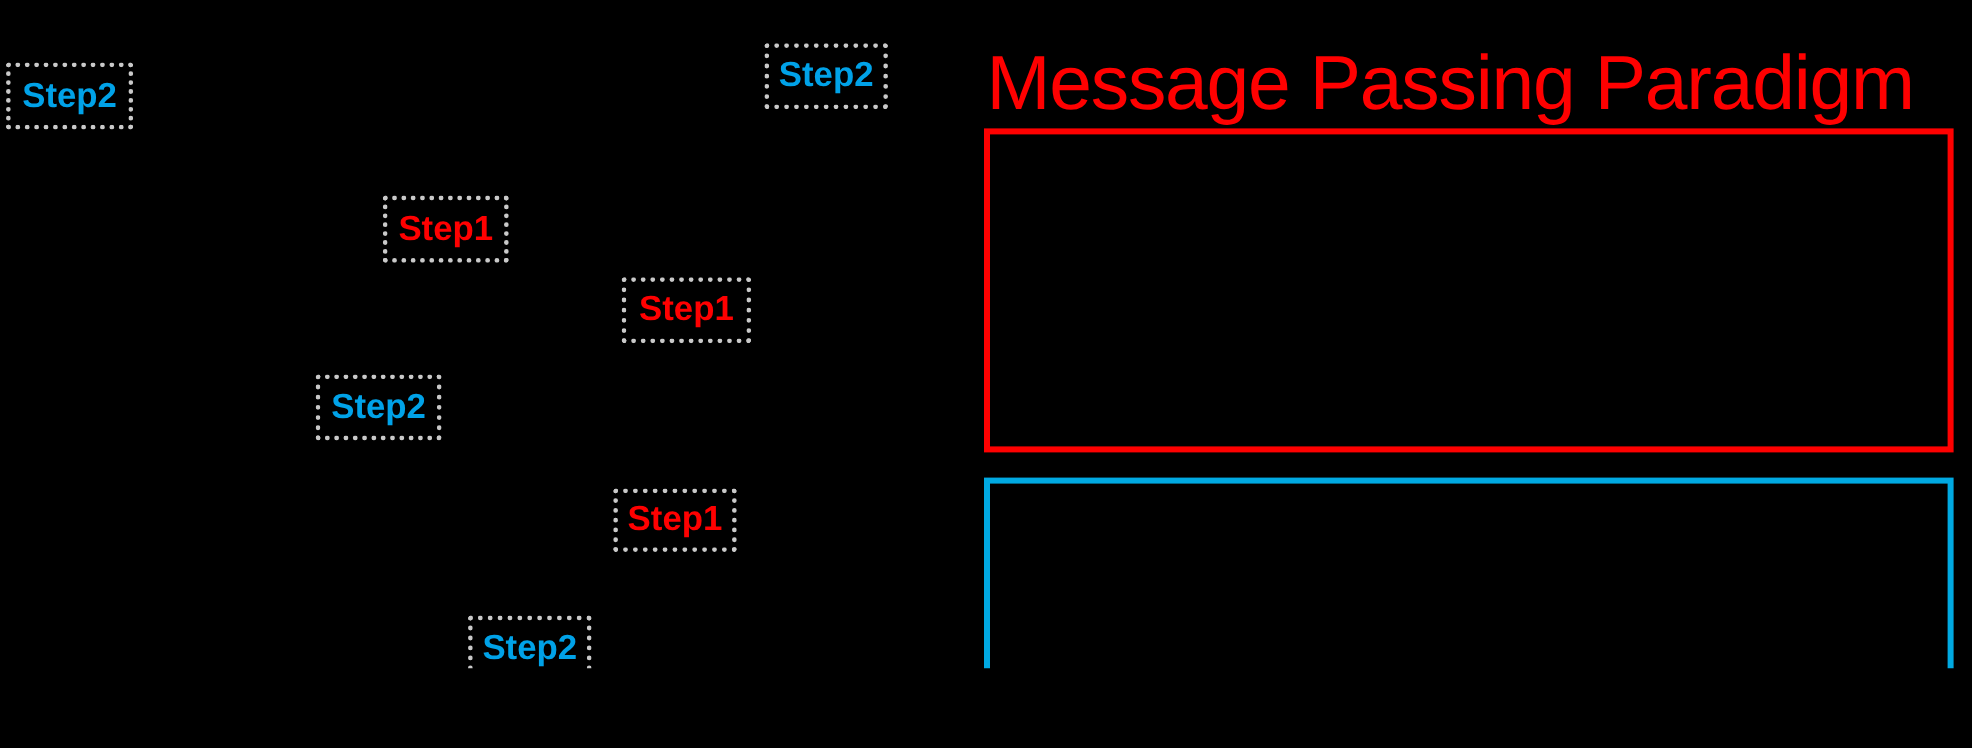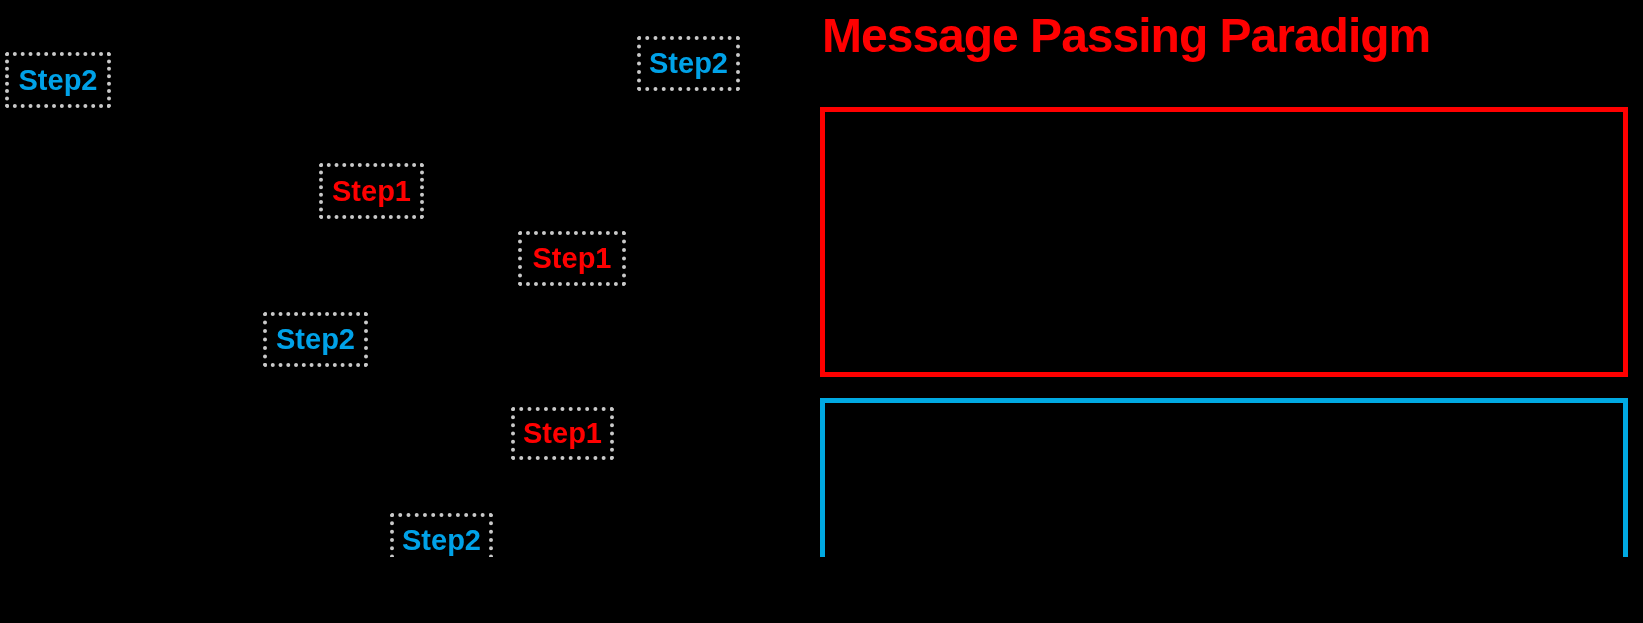--- a/index.html
+++ b/index.html
@@ -44,24 +44,24 @@
   .b2 { left: 637px; top: 36px;  width: 103px; height: 55px; }
   .b3 { left: 319px; top: 163px; width: 105px; height: 56px; }
   .b4 { left: 518px; top: 231px; width: 108px; height: 55px; }
   .b5 { left: 263px; top: 312px; width: 105px; height: 55px; }
   .b6 { left: 511px; top: 407px; width: 103px; height: 53px; }
   .b7 { left: 390px; top: 513px; width: 103px; height: 54px; }
 
   .slide-title {
     position: absolute;
     left: 822px;
-    top: 8px;
+    top: 32px;
     width: 800px;
-    font-size: 48px;
-    font-weight: bold;
+    font-size: 64px;
+    font-weight: normal;
     letter-spacing: -1px;
     color: var(--step1-red);
     white-space: nowrap;
   }
   .panel {
     position: absolute;
     box-sizing: border-box;
     background: transparent;
   }
   .panel-red {

